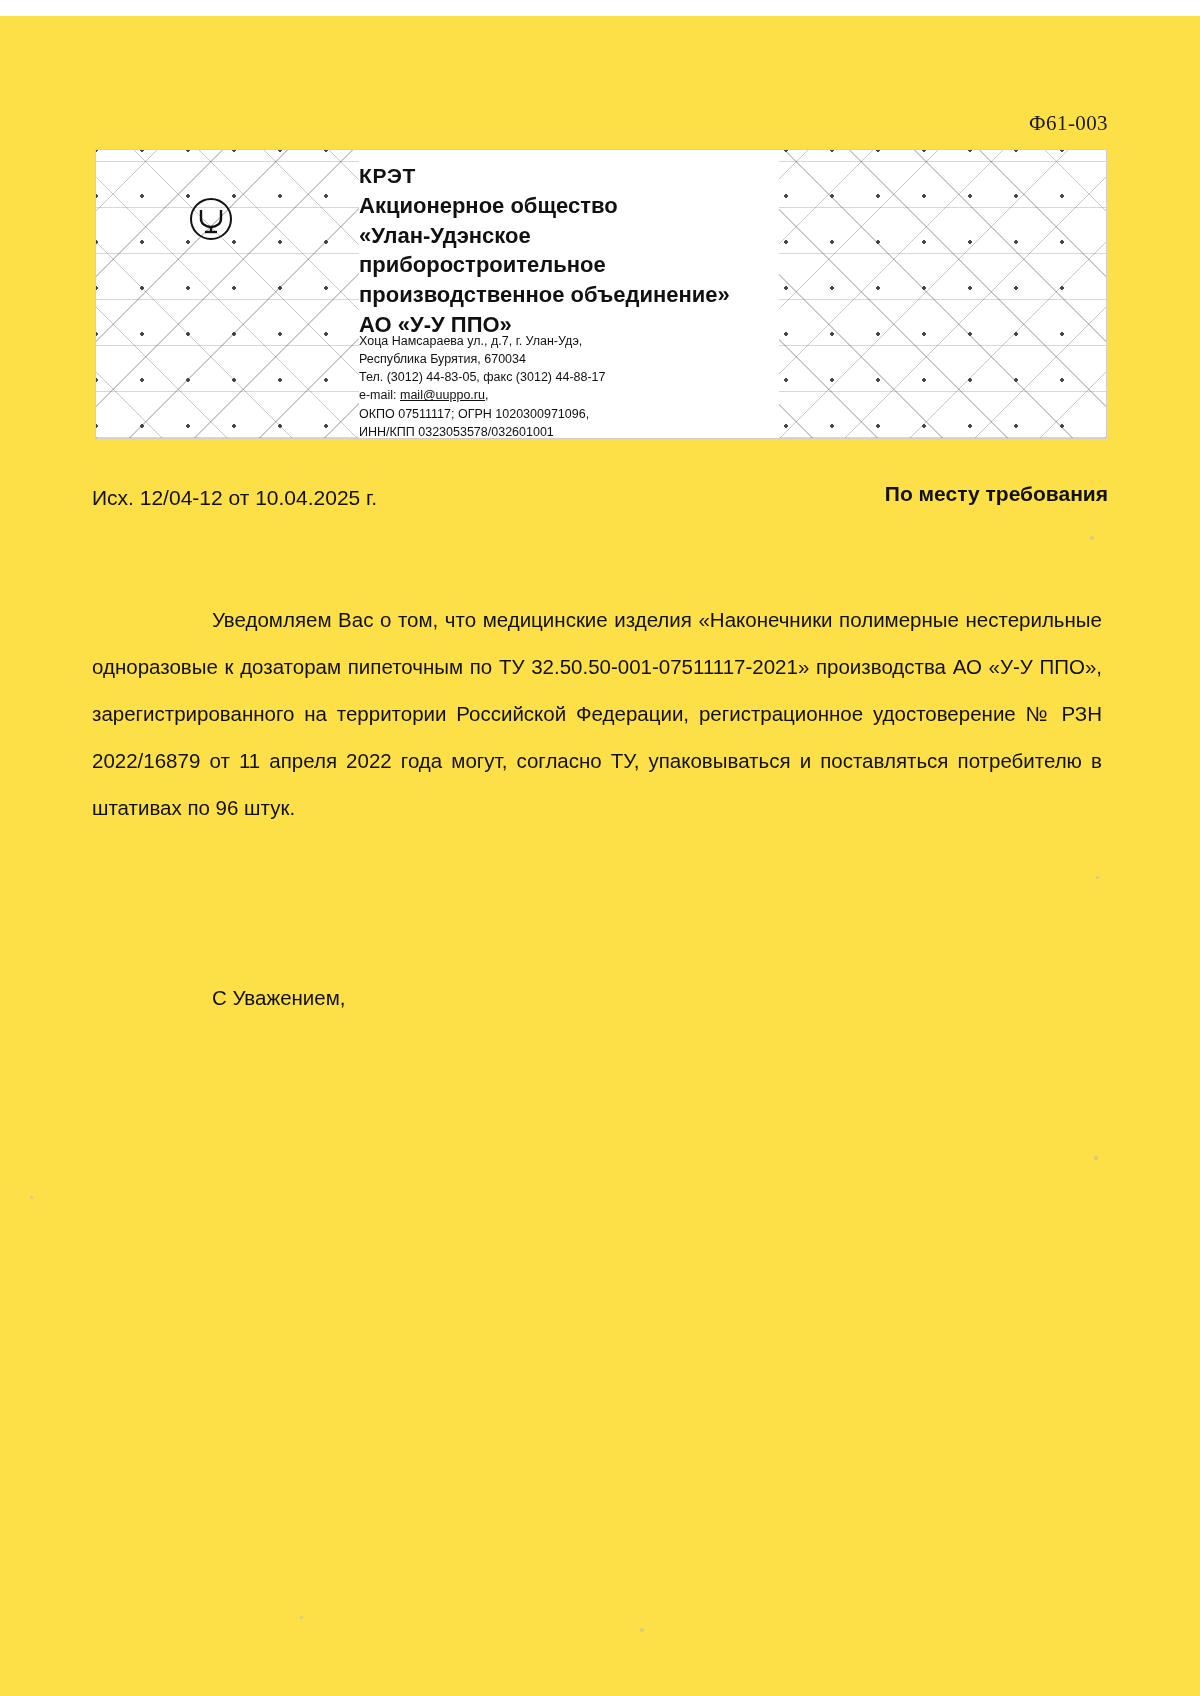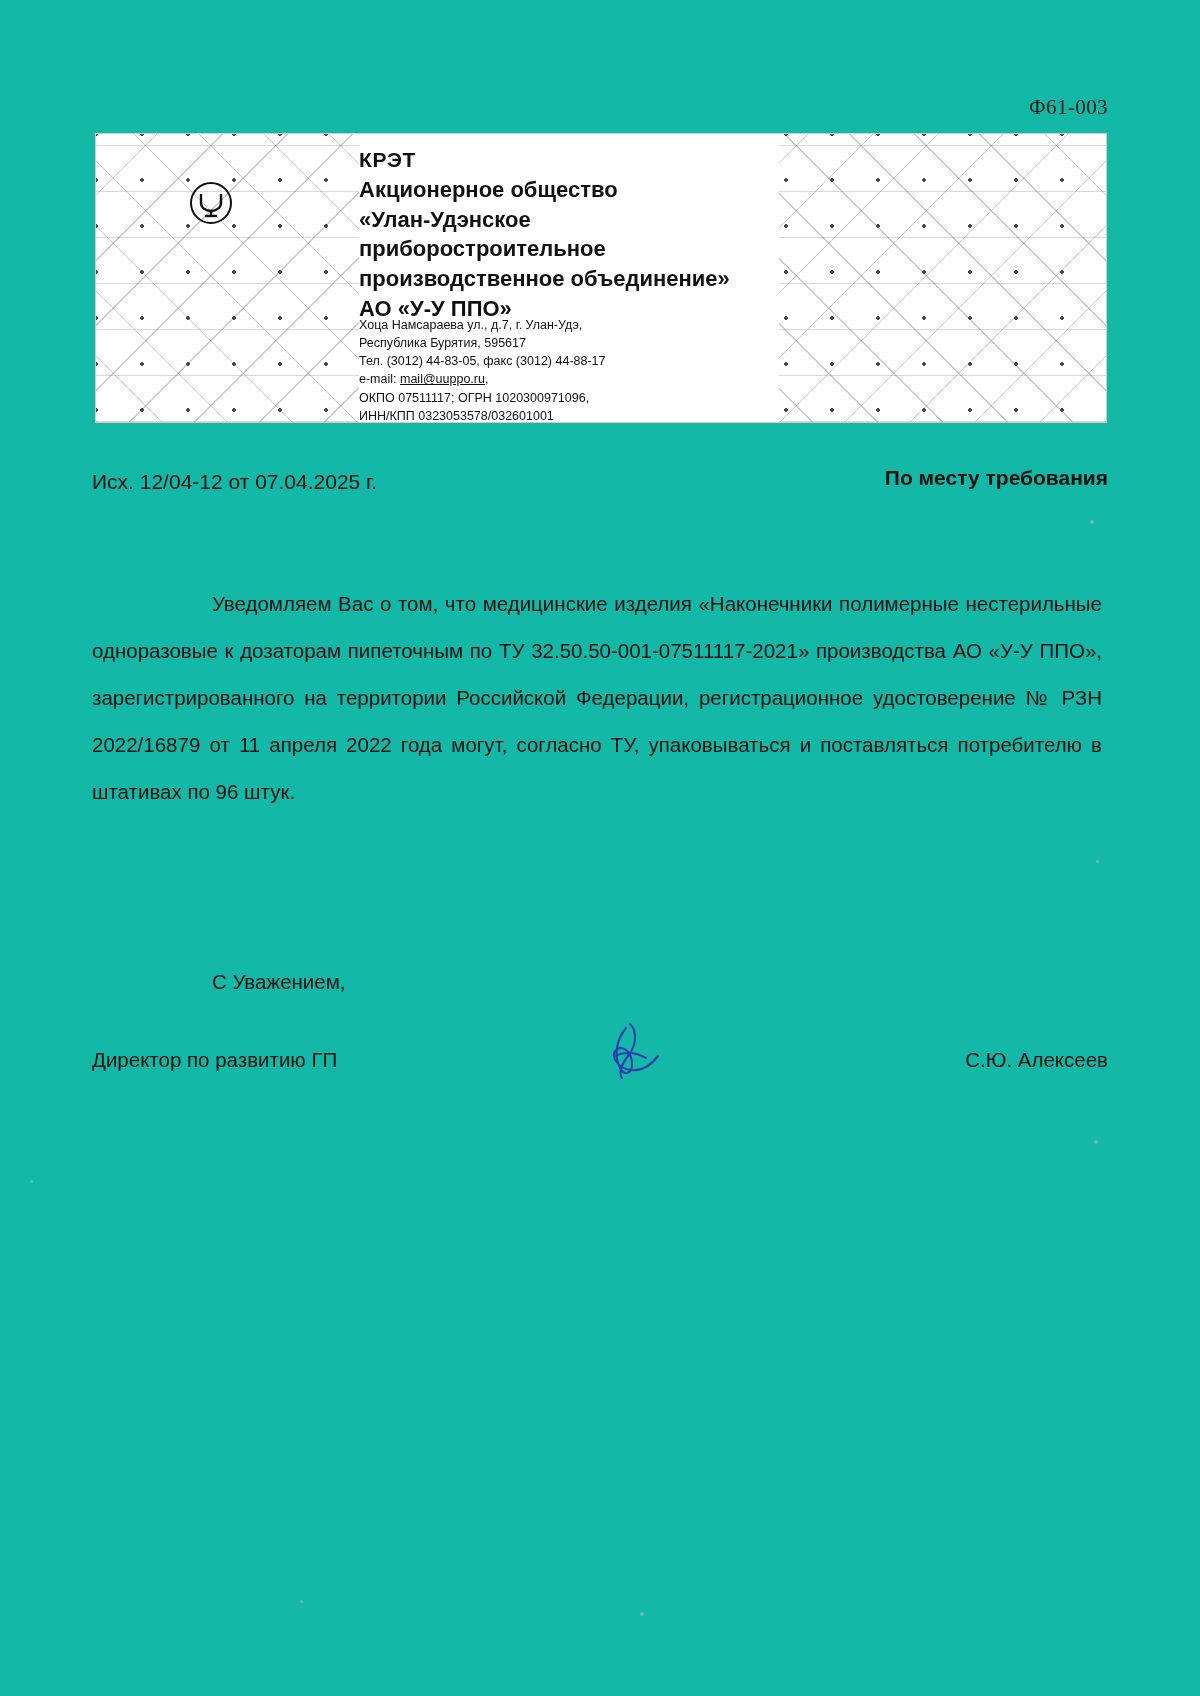--- a/index.html
+++ b/index.html
@@ -12,21 +12,22 @@
     height: 1696px;
     position: relative;
     font-family: "Liberation Sans", sans-serif;
     color: #111;
     overflow: hidden;
   }
 
   .page {
     position: absolute;
     inset: 0;
-    background: #14b8a6;
+    background: #fde047;
+    margin-top: 16px;
   }
 
   
   .speck {
     position: absolute;
     background: #b9b9b9;
     border-radius: 50%;
     opacity: .55;
   }
 
@@ -199,55 +200,42 @@
     <div class="lh-inner">
       <div class="lh-title">КРЭТ</div>
       <div class="lh-org">
         <div>Акционерное общество</div>
         <div>«Улан-Удэнское приборостроительное</div>
         <div>производственное объединение»</div>
         <div>АО «У-У ППО»</div>
       </div>
       <div class="lh-contacts">
         <div>Хоца Намсараева ул., д.7, г. Улан-Удэ,</div>
-        <div>Республика Бурятия, 595617</div>
+        <div>Республика Бурятия, 670034</div>
         <div>Тел. (3012) 44-83-05, факс (3012) 44-88-17</div>
         <div>
           <span>e-mail: </span><span class="lh-mail">mail@uuppo.ru</span><span>,</span>
         </div>
         <div>ОКПО 07511117; ОГРН 1020300971096,</div>
         <div>ИНН/КПП 0323053578/032601001</div>
       </div>
     </div>
     <div class="lh-logo">
       <svg viewBox="0 0 46 46" width="46" height="46" aria-hidden="true">
         <circle cx="23" cy="23" r="20" fill="none" stroke="#111" stroke-width="2"></circle>
         <path d="M13 14 v9 a10 8 0 0 0 20 0 v-9" fill="none" stroke="#111" stroke-width="2.4"></path>
         <path d="M23 31 v5" fill="none" stroke="#111" stroke-width="2.4"></path>
         <path d="M17 36 h12" fill="none" stroke="#111" stroke-width="2.4"></path>
       </svg>
     </div>
   </div>
 
-  <div class="ref-line">Исх. 12/04-12 от 07.04.2025 г.</div>
+  <div class="ref-line">Исх. 12/04-12 от 10.04.2025 г.</div>
   <div class="addressee">По месту требования</div>
 
   <div class="body-text">
     <p>Уведомляем Вас о том, что медицинские изделия «Наконечники полимерные нестерильные одноразовые к дозаторам пипеточным по ТУ 32.50.50-001-07511117-2021» производства АО «У-У ППО», зарегистрированного на территории Российской Федерации, регистрационное удостоверение № РЗН 2022/16879 от 11 апреля 2022 года могут, согласно ТУ, упаковываться и поставляться потребителю в штативах по 96 штук.</p>
   </div>
 
   <div class="closing">С Уважением,</div>
 
-  <div class="sign-row">
-    <div class="sign-title">Директор по развитию ГП</div>
-    <div class="signature">
-      <svg viewBox="0 0 110 80" width="110" height="80" aria-hidden="true">
-        <g fill="none" stroke="#2a3db0" stroke-width="2.1" stroke-linecap="round">
-          <path d="M34 12 C24 24, 22 40, 28 52 C32 60, 40 58, 40 48 C40 36, 30 28, 24 34 C18 40, 26 52, 38 54 C50 56, 60 48, 66 40"></path>
-          <path d="M38 8 C46 16, 44 30, 36 40 C30 48, 26 56, 30 62"></path>
-          <path d="M22 40 C32 36, 44 36, 54 42"></path>
-        </g>
-      </svg>
-    </div>
-    <div class="sign-name">С.Ю. Алексеев</div>
-  </div>
 
 </div>
 
 </body></html>

